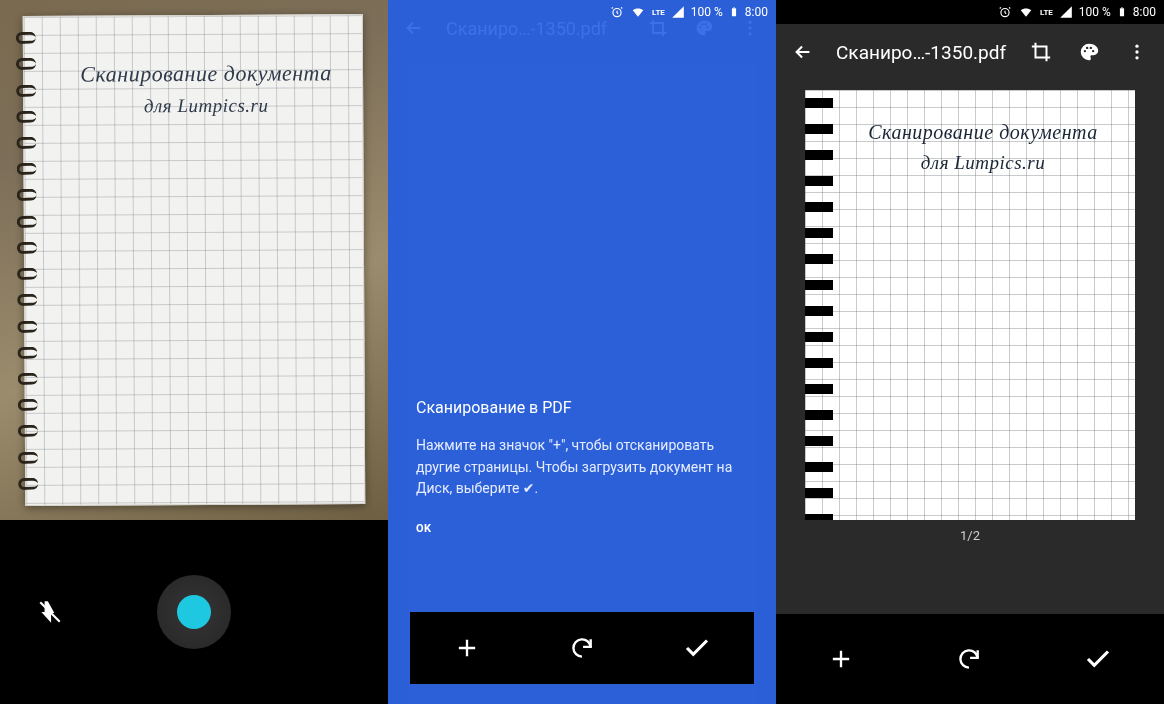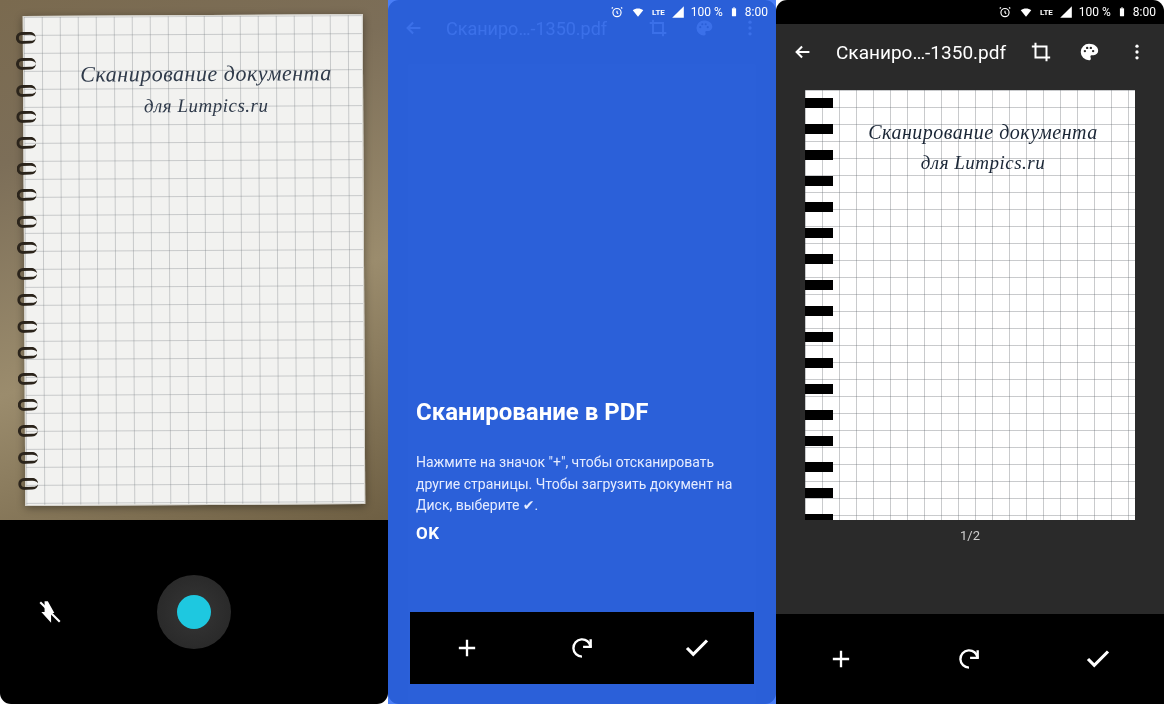--- a/index.html
+++ b/index.html
@@ -9,21 +9,20 @@
     background: #ffffff;
     font-family: Roboto, Arial, sans-serif;
     display: flex;
     overflow: hidden;
   }
   .phone {
     width: 388px;
     height: 704px;
     position: relative;
     background: #000;
-    border-radius: 11px;
   }
   
   .statusbar {
     height: 24px;
     display: flex;
     justify-content: flex-end;
     align-items: center;
     gap: 6px;
     padding: 0 8px;
     font-size: 12px;
@@ -112,23 +111,23 @@
   .appbar .abtn{ width:28px; height:28px; display:flex; align-items:center; justify-content:center; }
   .p2-bg .preview-faint{
     flex:1; margin:8px 20px 0 20px;
     background: rgba(255,255,255,0.05);
     border-radius:2px;
     position:relative;
   }
   .hint{
     position:absolute; left:28px; right:28px; top:398px; z-index:30; color:#fff;
   }
-  .hint h2{ font-size:24px; font-weight:700; margin-bottom:26px; }
+  .hint h2{ font-size:16px; font-weight:400; margin-bottom:18px; }
   .hint p{ font-size:14px; line-height:1.55; color:#e6ecff; }
-  .hint .ok{ margin-top:6px; font-size:17px; font-weight:700; letter-spacing:0.5px; }
+  .hint .ok{ margin-top:22px; font-size:11px; font-weight:700; letter-spacing:0.5px; }
   .bottombar{
     position:absolute; bottom:20px; left:22px; right:22px; height:72px;
     background:#000; z-index:40;
     display:flex; align-items:center; justify-content:space-around;
     color:#fff;
   }
   .bottombar .bbtn{ width:40px; height:40px; display:flex; align-items:center; justify-content:center;}
   
   .p3-body{ position:absolute; top:24px; left:0; right:0; bottom:0; display:flex; flex-direction:column; }
   .p3-appbar{

